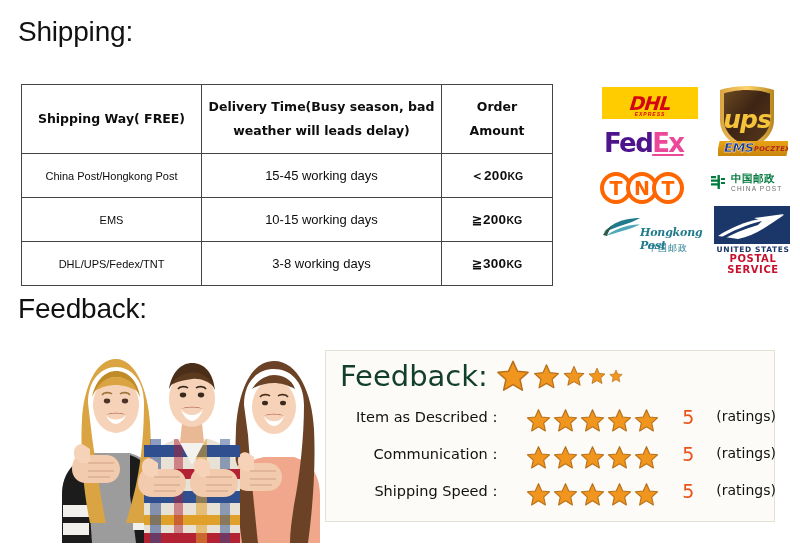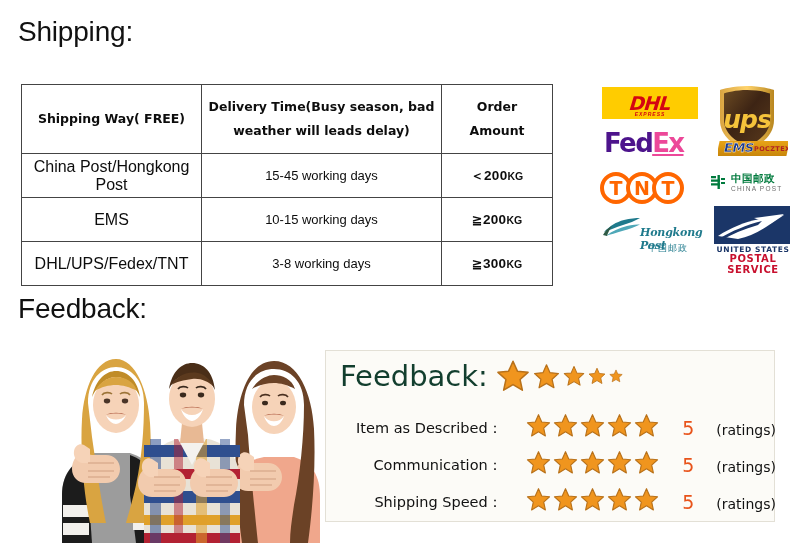--- a/index.html
+++ b/index.html
@@ -40,21 +40,21 @@
   .ship-table .c2{width:240px;}
   .ship-table .c3{width:111px;}
   .ship-table thead td{
     font-weight:bold;font-size:12.5px;
     height:60px;line-height:24px;padding:4px 6px;
   }
   .ship-table tbody td{
     font-size:13px;height:39px;padding:2px 4px;
     font-family:"Liberation Sans","DejaVu Sans",sans-serif;
   }
-  .ship-table tbody td.way{font-size:16px;}
+  .ship-table tbody td.way{font-size:11px;}
   .amt{font-weight:600;font-size:13.5px;letter-spacing:0.3px;white-space:nowrap;}
   .amt .kg{font-size:10.5px;letter-spacing:0;}
   .amt .op{font-size:13px;}
 
   
   .logos{position:absolute;left:596px;top:84px;width:196px;height:186px;}
   .logo{position:absolute;}
 
   
   .dhl{left:6px;top:3px;width:96px;height:32px;background:#FFCC00;
@@ -79,21 +79,21 @@
 
   
   .ems{left:122px;top:54px;width:70px;height:22px;overflow:hidden;}
   .ems .band{position:absolute;left:0;top:3px;width:70px;height:15px;
        background:linear-gradient(180deg,#E8A317 0%,#C8860B 100%);
        transform:skewX(-12deg);}
   .ems .e{position:absolute;left:6px;top:2px;font-style:italic;font-weight:bold;
        font-size:13px;color:#1A3A8F;letter-spacing:-0.5px;
        font-family:"DejaVu Sans","Liberation Sans",sans-serif;
        -webkit-text-stroke:0.3px #fff;}
-  .ems .s{position:absolute;left:36px;top:7px;font-weight:bold;
+  .ems .s{position:absolute;left:36px;top:7px;font-style:italic;font-weight:bold;
        font-size:6.5px;color:#B22222;letter-spacing:0.4px;
        font-family:"DejaVu Sans","Liberation Sans",sans-serif;text-align:center;}
 
   
   .tnt{left:4px;top:86px;width:104px;height:36px;display:flex;align-items:center;gap:2px;}
   .tnt .ring{width:32px;height:32px;border:4px solid #FF6600;border-radius:50%;
        display:flex;align-items:center;justify-content:center;box-sizing:border-box;
        background:#fff;}
   .tnt .ring span{font-family:"DejaVu Sans","Liberation Sans",sans-serif;
        font-weight:bold;font-size:19px;color:#FF6600;line-height:1;}
@@ -137,21 +137,21 @@
   
   .fb-panel{
     position:absolute;left:325px;top:350px;width:450px;height:172px;
     background:#FCFBF7;border:1px solid #E3E0D6;box-sizing:border-box;
   }
   .fb-head{position:absolute;left:14px;top:8px;display:flex;align-items:center;}
   .fb-head .txt{font-family:"DejaVu Sans","Liberation Sans",sans-serif;
       font-size:29px;color:#123E2E;letter-spacing:0px;line-height:1;}
   .fb-head .stars{display:flex;align-items:center;margin-left:8px;}
 
-  .fb-row{position:absolute;display:flex;align-items:flex-end;height:30px;left:0;width:450px;gap:16px;}
+  .fb-row{position:absolute;display:flex;align-items:flex-start;height:30px;left:0;width:450px;gap:16px;}
   .fb-row .lab{width:180px;text-align:right;padding-right:2px;
       font-family:"DejaVu Sans","Liberation Sans",sans-serif;
       font-size:14.5px;color:#111;white-space:nowrap;}
   .fb-row .stars{display:flex;align-items:center;margin-left:6px;}
   .fb-row .num{font-family:"DejaVu Sans","Liberation Sans",sans-serif;
       font-size:19px;color:#E8531A;margin-left:5px;line-height:1;}
   .fb-row .rat{font-family:"DejaVu Sans","Liberation Sans",sans-serif;
       font-size:14px;color:#111;margin-left:6px;}
   #fb-row-0{top:57px;}
   #fb-row-1{top:94px;}

